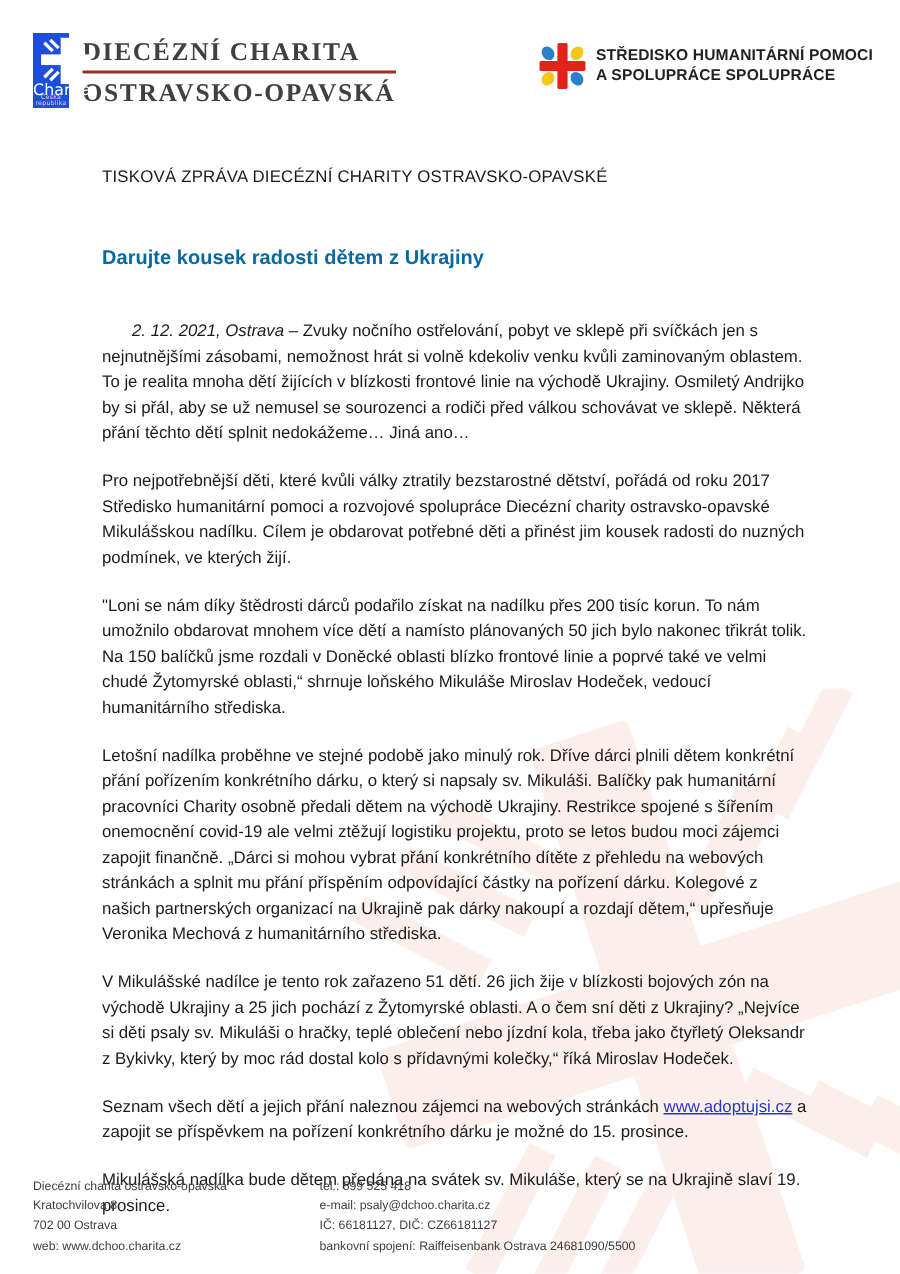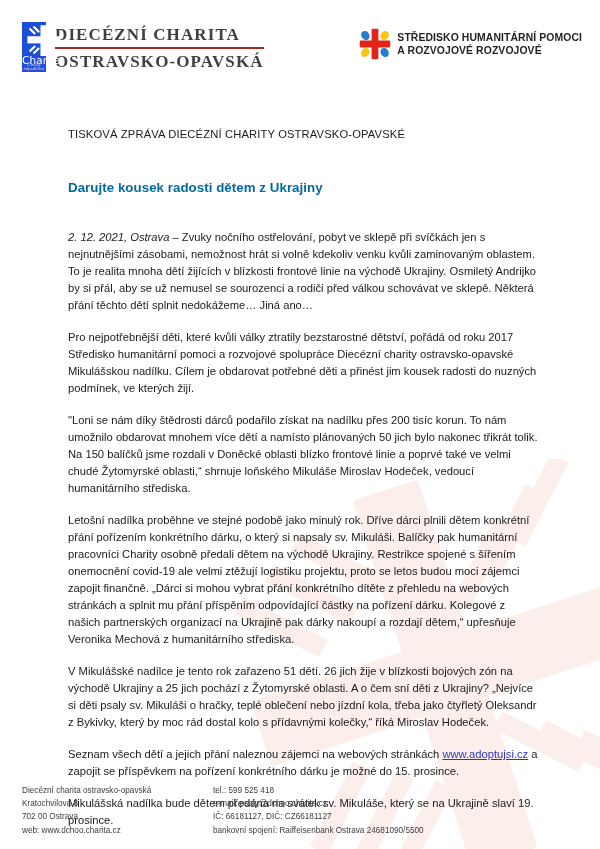--- a/index.html
+++ b/index.html
@@ -123,38 +123,38 @@
   .content {
     position: relative;
     z-index: 2;
     padding: 0 62px 0 68px;
     box-sizing: border-box;
   }
   .kicker {
     font-size: 11.2px;
     letter-spacing: .15px;
     color: #1b1b1b;
-    margin-top: 28px;
+    margin-top: 12px;
   }
   .headline {
     font-size: 13.3px;
     font-weight: bold;
     color: #0369a1;
     margin-top: 40px;
     letter-spacing: .05px;
   }
   .para {
     font-size: 11.2px;
     line-height: 1.52;
     color: #1b1b1b;
     margin-top: 15px;
     text-align: left;
   }
   .para.first { margin-top: 34px; }
-  .dateline { font-style: italic; }
+  .dateline { font-style: italic; margin-left: 20px; }
   .link {
     color: #2b36c4;
     text-decoration: underline;
   }
 
   
   .footer {
     position: absolute;
     left: 0;
     bottom: 12px;
@@ -236,21 +236,21 @@
           <ellipse cx="13" cy="13" rx="7" ry="8.5" transform="rotate(-35 13 13)" fill="#2b7fc9"></ellipse>
           <ellipse cx="47" cy="13" rx="7" ry="8.5" transform="rotate(35 47 13)" fill="#f5c518"></ellipse>
           <ellipse cx="13" cy="43" rx="7" ry="8.5" transform="rotate(35 13 43)" fill="#f5c518"></ellipse>
           <ellipse cx="47" cy="43" rx="7" ry="8.5" transform="rotate(-35 47 43)" fill="#2b7fc9"></ellipse>
           <rect x="24" y="1" width="12" height="54" rx="2" fill="#e2231a"></rect>
           <rect x="3" y="22" width="54" height="12" rx="2" fill="#e2231a"></rect>
         </g>
       </svg>
       <div class="shmp-words">
         <div class="sline">STŘEDISKO HUMANITÁRNÍ POMOCI</div>
-        <div class="sline">A ROZVOJOVÉ ROZVOJOVÉ</div>
+        <div class="sline">A SPOLUPRÁCE SPOLUPRÁCE</div>
       </div>
     </div>
   </div>
 
   <div class="content">
 
     <div class="kicker">TISKOVÁ ZPRÁVA DIECÉZNÍ CHARITY OSTRAVSKO-OPAVSKÉ</div>
 
     <div class="headline">Darujte kousek radosti dětem z Ukrajiny</div>
 

